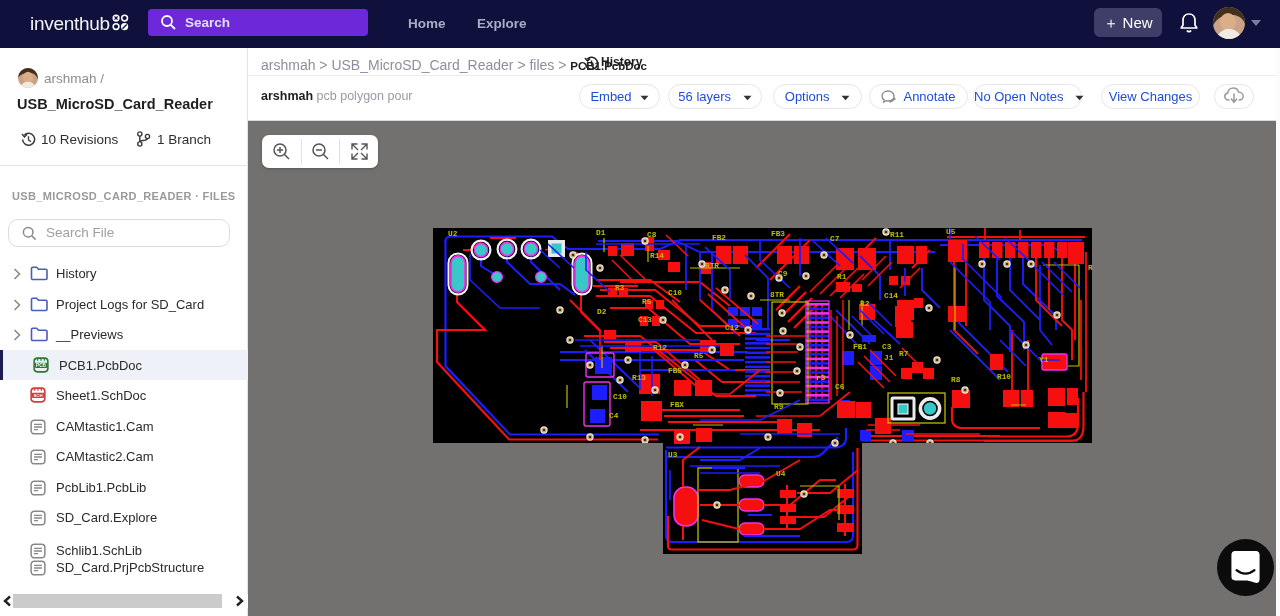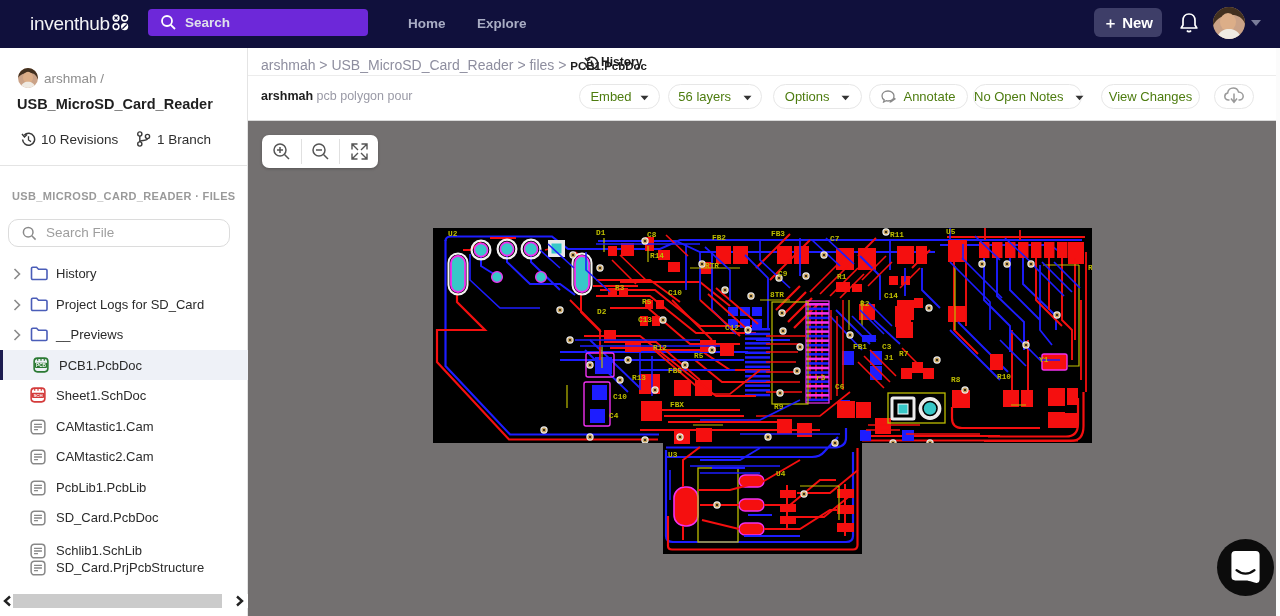--- a/index.html
+++ b/index.html
@@ -1,23 +1,23 @@
 <!DOCTYPE html>
 <html><head><meta charset="utf-8"><style>
 *{margin:0;padding:0;box-sizing:border-box}
 html,body{width:1280px;height:616px;overflow:hidden;font-family:"Liberation Sans",sans-serif;background:#fff}
 #nav{position:absolute;left:0;top:0;width:1280px;height:48px;background:#10103c;z-index:30}
 .logo{position:absolute;left:30px;top:13px;color:#f3f3f5;font-size:19px;font-weight:400;letter-spacing:-0.3px}
 #searchbox{position:absolute;left:148px;top:9px;width:220px;height:27px;background:#6d28d9;border-radius:4px;color:#d6d7e4}
 #searchbox span{position:absolute;left:37px;top:6px;font-size:13.5px;font-weight:700;color:#dfe0ec}
 .navlink{position:absolute;top:16px;font-size:13.5px;color:#a9adc4;font-weight:700}
-#newbtn{position:absolute;left:1094px;top:8px;width:68px;height:29px;background:#3e3e68;border-radius:6px;color:#fff;font-size:15px;font-weight:700;text-align:center;line-height:29px}
+#newbtn{position:absolute;left:1094px;top:8px;width:68px;height:29px;background:#3e3e68;border-radius:6px;color:#fff;font-size:15px;font-weight:400;text-align:center;line-height:29px}
 #breadrow{position:absolute;left:248px;top:48px;width:1032px;height:28px;background:#fff;border-bottom:1px solid #ececec;z-index:10}
 #toolrow{position:absolute;left:248px;top:76px;width:1032px;height:45px;background:#fff;border-bottom:1px solid #d9d9d9;z-index:10}
-.tbtn{position:absolute;top:8px;height:25px;background:#fff;border:1px solid #e7e7e7;border-radius:13px;font-size:13px;color:#4d7c0f;text-align:center;line-height:23px;white-space:nowrap}
+.tbtn{position:absolute;top:8px;height:25px;background:#fff;border:1px solid #e7e7e7;border-radius:13px;font-size:13px;color:#1d4ed8;text-align:center;line-height:23px;white-space:nowrap}
 #sidebar{position:absolute;left:0;top:48px;width:248px;height:568px;background:#fff;z-index:20;border-right:1px solid #e4e4e4}
 #canvas{position:absolute;left:248px;top:121px;width:1028px;height:495px;background:#737070;z-index:5}
 #vscroll{position:absolute;left:1276px;top:48px;width:4px;height:568px;background:#fbfbfb;z-index:25}
 .crumb{color:#8e8e9f;font-size:14px}
 .crumbdark{color:#1d1d1d;font-size:11.5px;font-weight:700}
 .row{position:absolute;left:0;width:248px;height:30px;font-size:13px;color:#2b2b2b}
 .flabel{position:absolute;top:8px;left:56px;white-space:nowrap}
 .dlabel{position:absolute;top:8px;left:56px;white-space:nowrap}
 </style></head>
 <body>
@@ -204,21 +204,21 @@
         <rect x="1.2" y="1.2" width="14.6" height="14.6" rx="3.5" fill="none" stroke="#888" stroke-width="1.6"></rect>
         <path d="M4.3,5.7 H12.7 M4.3,8.5 H12.7 M4.3,11.3 H8.5" stroke="#888" stroke-width="1.4"></path>
       </svg>
       <span class="dlabel">PcbLib1.PcbLib</span>
     </div>
 <div class="row" style="top:454.0px;">
       <svg width="16" height="16" viewBox="0 0 17 17" style="position:absolute;left:30px;top:8px">
         <rect x="1.2" y="1.2" width="14.6" height="14.6" rx="3.5" fill="none" stroke="#888" stroke-width="1.6"></rect>
         <path d="M4.3,5.7 H12.7 M4.3,8.5 H12.7 M4.3,11.3 H8.5" stroke="#888" stroke-width="1.4"></path>
       </svg>
-      <span class="dlabel">SD_Card.PcbDoc</span>
+      <span class="dlabel">SD_Card.Explore</span>
     </div>
 <div class="row" style="top:504px;">
       <svg width="16" height="16" viewBox="0 0 17 17" style="position:absolute;left:30px;top:8px">
         <rect x="1.2" y="1.2" width="14.6" height="14.6" rx="3.5" fill="none" stroke="#888" stroke-width="1.6"></rect>
         <path d="M4.3,5.7 H12.7 M4.3,8.5 H12.7 M4.3,11.3 H8.5" stroke="#888" stroke-width="1.4"></path>
       </svg>
       <span class="dlabel">SD_Card.PrjPcbStructure</span>
     </div>
 <div class="row" style="top:487px;">
       <svg width="16" height="16" viewBox="0 0 17 17" style="position:absolute;left:30px;top:8px">

